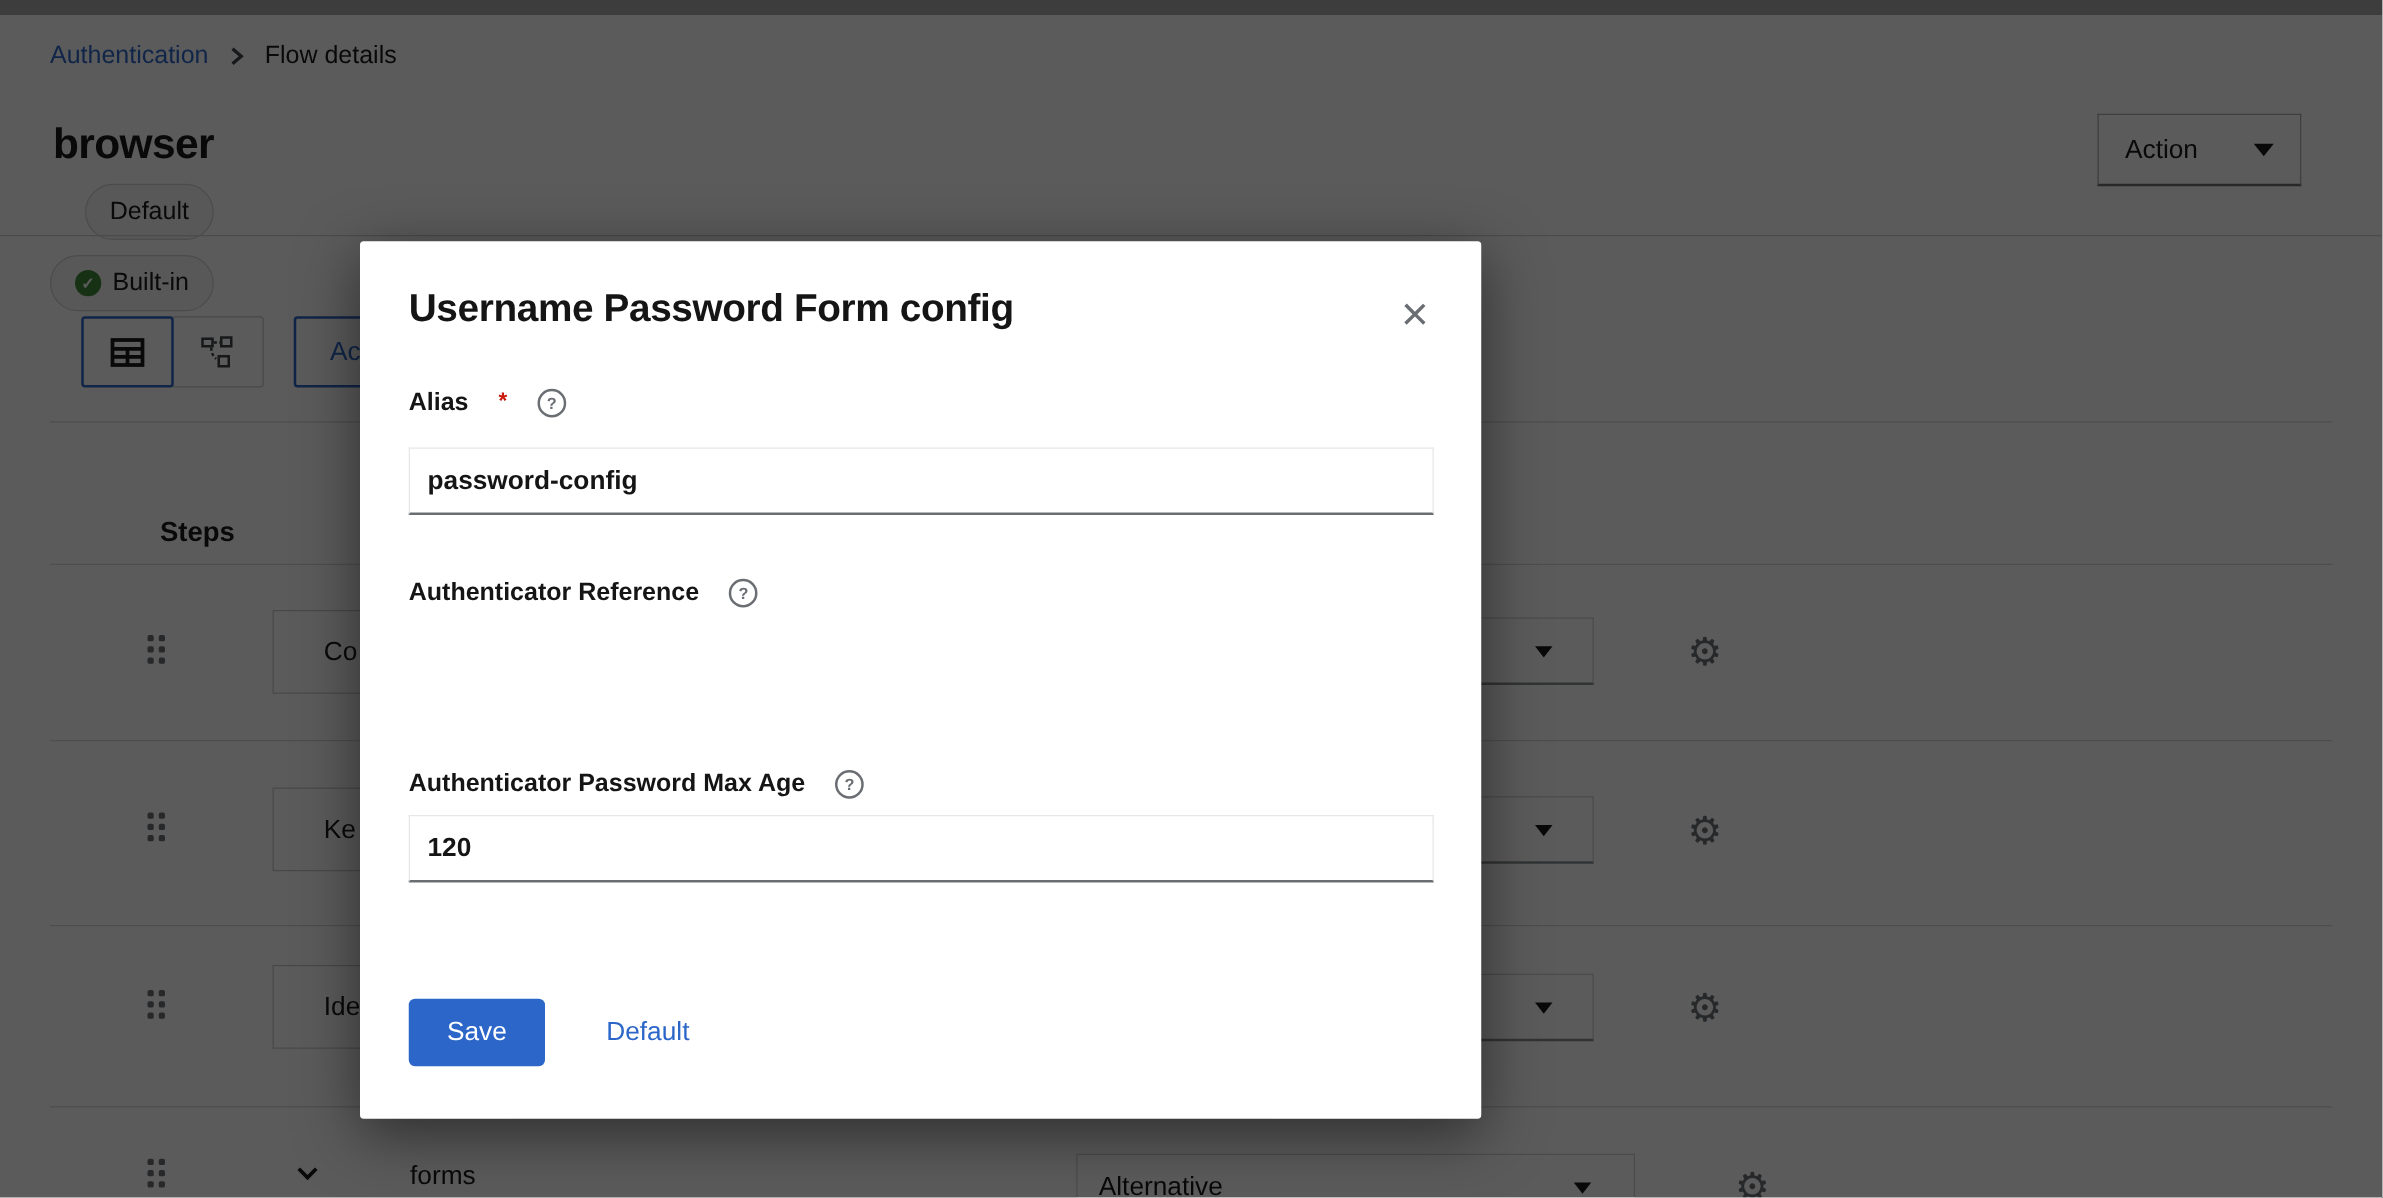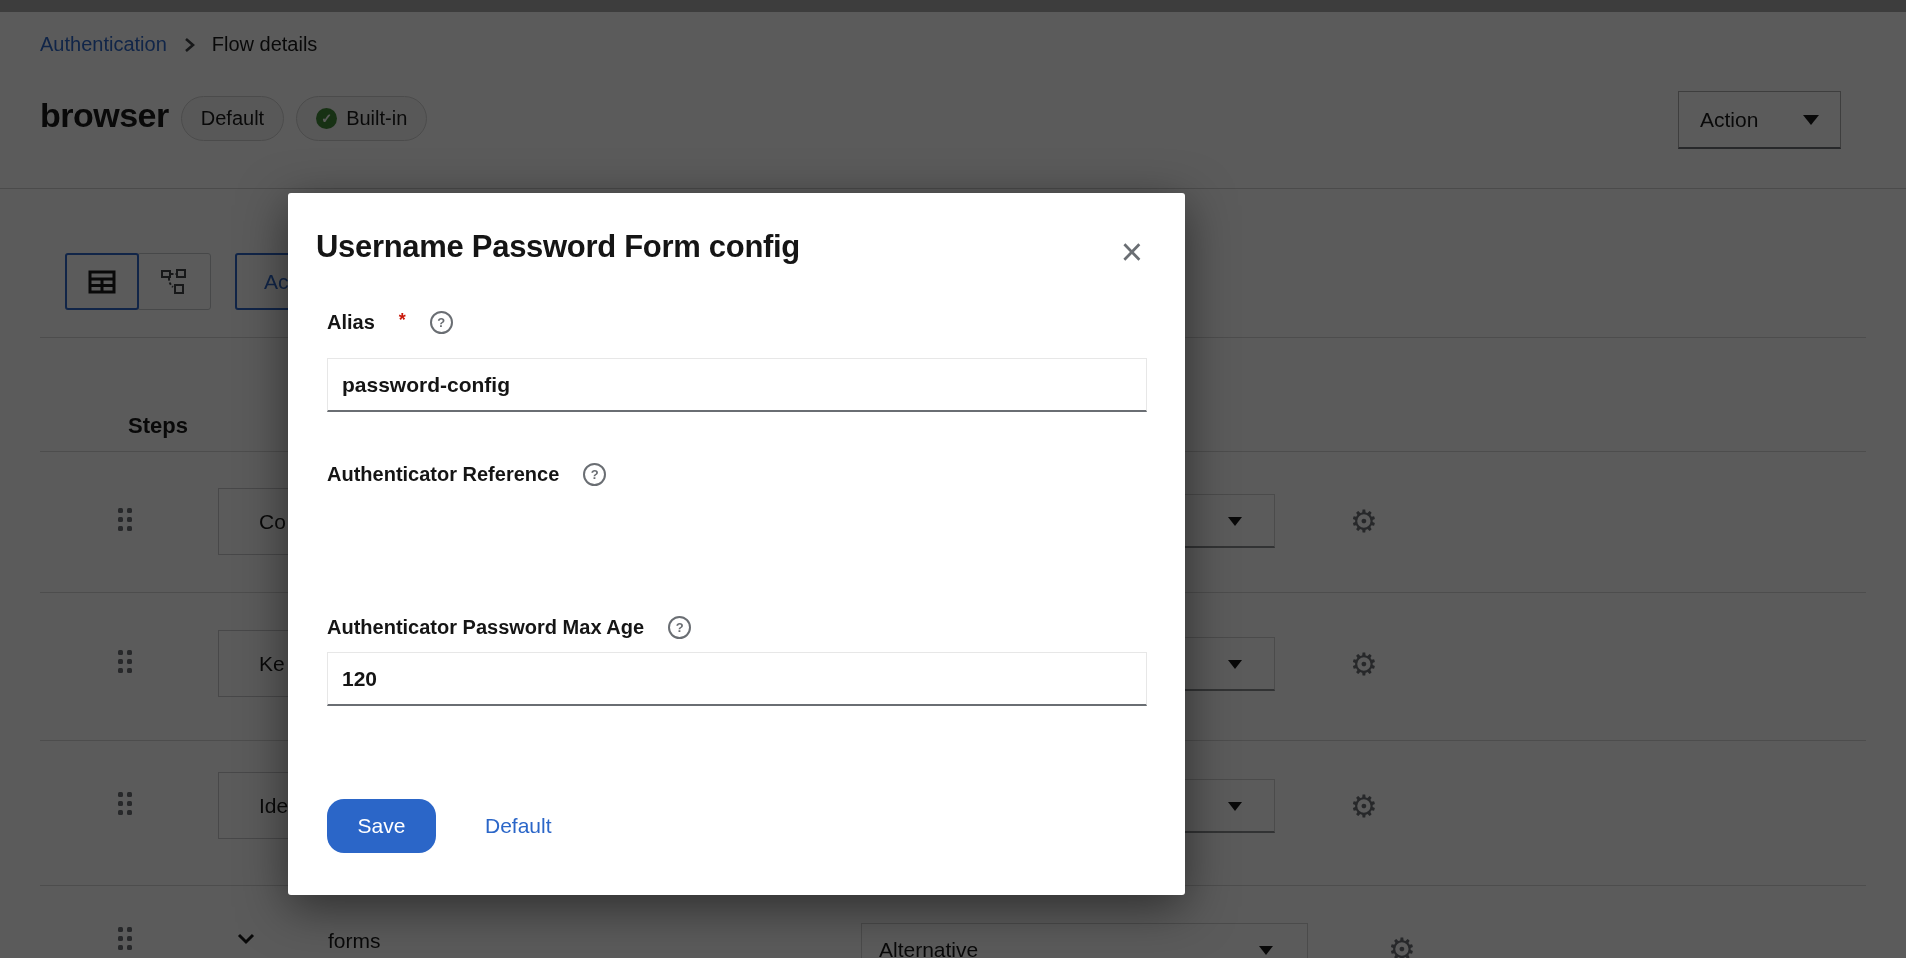--- a/index.html
+++ b/index.html
@@ -10,21 +10,21 @@
 
   
   .page { position:absolute; inset:0; z-index:1; }
 
   .top-strip { position:absolute; left:0; top:0; width:1906px; height:12px; background:#a9a9a9; }
 
   .breadcrumb { position:absolute; left:40px; top:33px; display:flex; align-items:center; gap:16px; font-size:20px; }
   .breadcrumb .crumb-link { color:#2b66c8; text-decoration:none; cursor:pointer; }
   .breadcrumb .crumb-current { color:#151515; }
 
-  .title-row { position:absolute; left:40px; top:96px; display:flex; align-items:flex-start; gap:12px; }
+  .title-row { position:absolute; left:40px; top:96px; display:flex; align-items:flex-end; gap:12px;flex-direction:column; }
   .page-title { font-size:34px; font-weight:700; color:#151515; letter-spacing:-0.5px; }
   .badge { height:45px; display:flex; align-items:center; gap:9px; padding:0 19px; background:#f5f5f5;
            border:1px solid #d2d2d2; border-radius:23px; font-size:20px; color:#151515; }
   .check-circle { width:21px; height:21px; border-radius:50%; background:#3e8635; color:#fff; display:flex;
                   align-items:center; justify-content:center; font-size:13px; font-weight:700; }
 
   .action-btn { position:absolute; left:1678px; top:91px; width:163px; height:58px; background:#fff;
                 border:1px solid #ababab; border-bottom:2px solid #6a6e73; display:flex; align-items:center;
                 justify-content:space-between; padding:0 21px; font-size:21px; color:#151515; cursor:pointer; }
 
@@ -62,38 +62,38 @@
   .gear { position:absolute; font-size:31px; color:#6a6e73; line-height:1; cursor:pointer; }
 
   .subflow-name { position:absolute; font-size:21px; color:#151515; }
   .expand-chevron { position:absolute; cursor:pointer; }
 
   
   .backdrop { position:absolute; inset:0; background:rgba(3,3,3,0.65); z-index:5; }
 
   .modal { position:absolute; left:288px; top:193px; width:897px; height:702px; background:#fff; z-index:10;
            border-radius:3px; box-shadow:0 12px 48px rgba(0,0,0,0.5); }
-  .modal-title { position:absolute; left:28px; top:36px; font-size:31px; font-weight:700; color:#151515;
+  .modal-title { position:absolute; left:39px; top:36px; font-size:31px; font-weight:700; color:#151515;
                  letter-spacing:-0.3px; }
   .modal-close { position:absolute; right:42px; top:40px; font-size:38px; line-height:1; color:#6a6e73;
                  cursor:pointer; font-weight:400; }
 
   .field-label { position:absolute; left:39px; display:flex; align-items:center; gap:24px; font-size:20px;
                  font-weight:700; color:#151515; }
   .required { color:#c9190b; font-size:18px; position:relative; top:-2px; }
   .help-icon { width:23px; height:23px; border:2px solid #6a6e73; border-radius:50%; display:flex;
                align-items:center; justify-content:center; font-size:13px; font-weight:700; color:#6a6e73;
                cursor:pointer; }
 
   .text-input { position:absolute; left:39px; width:820px; height:54px; background:#fff;
                 border:1px solid #e7e7e7; border-bottom:2px solid #6a6e73; font-family:"Liberation Sans",sans-serif;
                 font-size:21px; color:#151515; padding:0 14px; outline:none;font-weight:bold; }
 
   .save-btn { position:absolute; left:39px; top:606px; width:109px; height:54px; background:#2b66c8; color:#fff;
-              border:none; border-radius:17px; font-family:"Liberation Sans",sans-serif; font-size:21px;
+              border:none; border-radius:5px; font-family:"Liberation Sans",sans-serif; font-size:21px;
               cursor:pointer; }
   .cancel-link { position:absolute; left:197px; top:606px; height:54px; display:flex; align-items:center;
                  font-size:21px; color:#2b66c8; cursor:pointer; }
 </style>
 </head>
 <body>
 
 <div id="stage">
 
   <div class="page">

